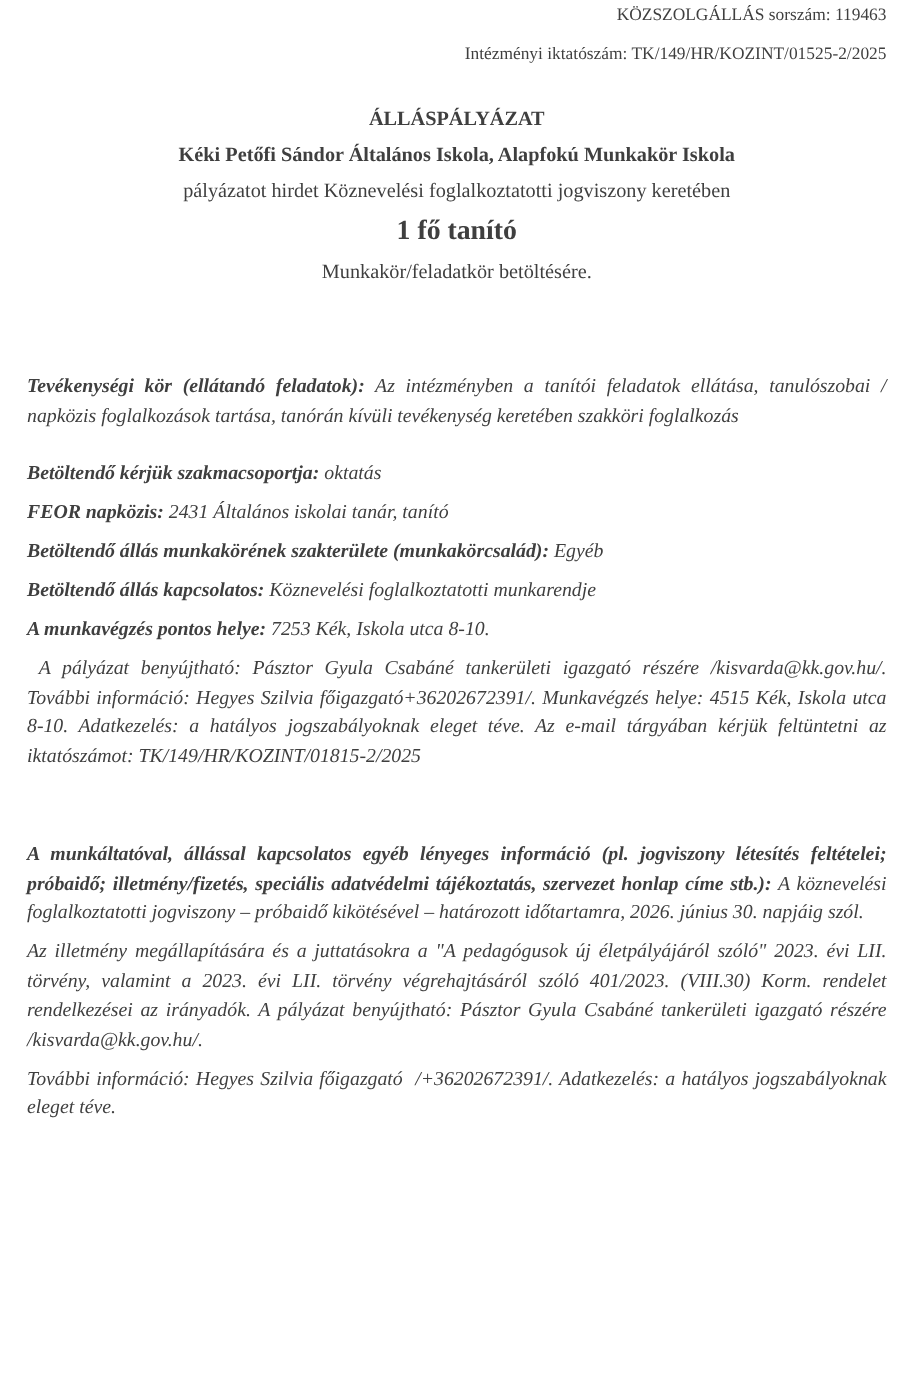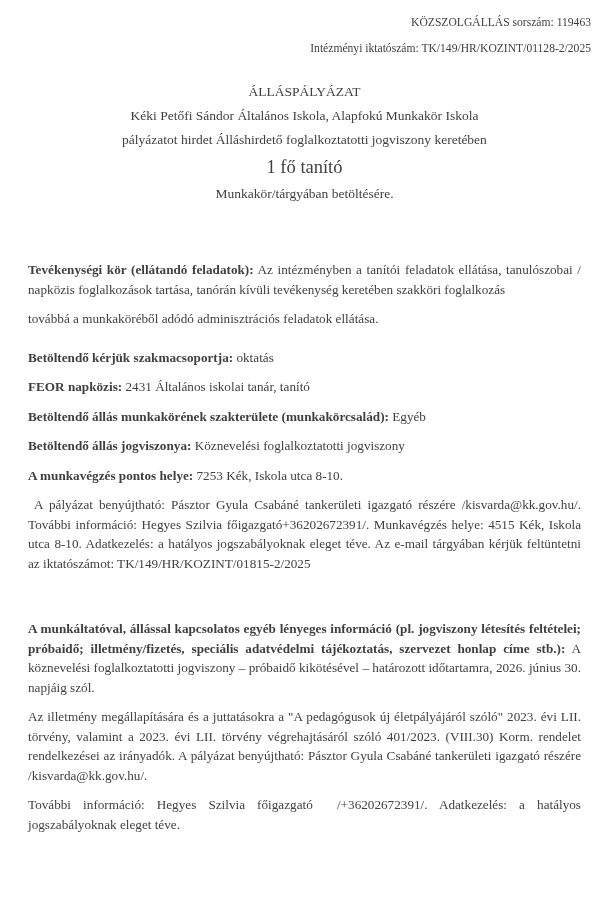--- a/index.html
+++ b/index.html
@@ -6,63 +6,62 @@
   .page {
     width: 609px;
     min-height: 922px;
     box-sizing: border-box;
     padding: 0 18px 6px 18px;
     background: #ffffff;
     color: #3f3f3f;
     font-family: "Liberation Serif", "DejaVu Serif", serif;
   }
   .meta { text-align: right; font-size: 11.6px; line-height: 14px; }
-  .meta-serial { padding-top: 16px; }
+  .meta-serial { padding-top: 3px; }
   .meta-ref { margin-top: 12px; }
   .doc-header { text-align: center; margin-top: 24px; font-size: 13.5px; }
   .h-line { line-height: 24px; }
-  .bold { font-weight: normal; }
-  .h-position { font-size: 18.5px; line-height: 30px; font-weight: normal; }
-  p { margin: 10px; }
+  .bold { font-weight: bold; }
+  .h-position { font-size: 18.5px; line-height: 30px; font-weight: bold; }
+  p { margin: 0; font-style: italic; }
   .body-text { font-size: 13.2px; line-height: 19.5px; text-align: justify; }
   .p-first { margin-top: 54px; }
   .p-gap { margin-top: 9px; }
   .p-field { margin-top: 6.5px; }
   .p-fields-start { margin-top: 19px; }
   .p-bigskip { margin-top: 46px; }
 </style>
 </head>
 <body>
 
 <div class="page">
 
   <div class="meta">
     <div class="meta-serial">KÖZSZOLGÁLLÁS sorszám: 119463</div>
-    <div class="meta-ref">Intézményi iktatószám: TK/149/HR/KOZINT/01128-2/2025</div>
+    <div class="meta-ref">Intézményi iktatószám: TK/149/HR/KOZINT/01525-2/2025</div>
   </div>
 
   <div class="doc-header">
     <div class="h-line bold">ÁLLÁSPÁLYÁZAT</div>
     <div class="h-line bold">Kéki Petőfi Sándor Általános Iskola, Alapfokú Munkakör Iskola</div>
-    <div class="h-line">pályázatot hirdet Álláshirdető foglalkoztatotti jogviszony keretében</div>
+    <div class="h-line">pályázatot hirdet Köznevelési foglalkoztatotti jogviszony keretében</div>
     <div class="h-position">1 fő tanító</div>
-    <div class="h-line">Munkakör/tárgyában betöltésére.</div>
+    <div class="h-line">Munkakör/feladatkör betöltésére.</div>
   </div>
 
   <p class="body-text p-first"><b>Tevékenységi kör (ellátandó feladatok):</b> <span>Az intézményben a tanítói feladatok ellátása, tanulószobai / napközis foglalkozások tartása, tanórán kívüli tevékenység keretében szakköri foglalkozás</span></p>
 
-  <p class="body-text p-gap">továbbá a munkaköréből adódó adminisztrációs feladatok ellátása.</p>
 
   <p class="body-text p-fields-start"><b>Betöltendő kérjük szakmacsoportja:</b> <span>oktatás</span></p>
 
   <p class="body-text p-field"><b>FEOR napközis:</b> <span>2431 Általános iskolai tanár, tanító</span></p>
 
   <p class="body-text p-field"><b>Betöltendő állás munkakörének szakterülete (munkakörcsalád):</b> <span>Egyéb</span></p>
 
-  <p class="body-text p-field"><b>Betöltendő állás jogviszonya:</b> <span>Köznevelési foglalkoztatotti jogviszony</span></p>
+  <p class="body-text p-field"><b>Betöltendő állás kapcsolatos:</b> <span>Köznevelési foglalkoztatotti munkarendje</span></p>
 
 
 
   <p class="body-text p-field"><b>A munkavégzés pontos helye:</b> <span>7253 Kék, Iskola utca 8-10.</span></p>
 
 
   <p class="body-text p-field">&nbsp;A pályázat benyújtható: Pásztor Gyula Csabáné tankerületi igazgató részére /kisvarda@kk.gov.hu/. További információ: Hegyes Szilvia főigazgató+36202672391/. Munkavégzés helye: 4515 Kék, Iskola utca 8-10. Adatkezelés: a hatályos jogszabályoknak eleget téve. Az e-mail tárgyában kérjük feltüntetni az iktatószámot: TK/149/HR/KOZINT/01815-2/2025</p>
 
   <p class="body-text p-bigskip"><b>A munkáltatóval, állással kapcsolatos egyéb lényeges információ (pl. jogviszony létesítés feltételei; próbaidő; illetmény/fizetés, speciális adatvédelmi tájékoztatás, szervezet honlap címe stb.):</b> <span>A köznevelési foglalkoztatotti jogviszony – próbaidő kikötésével – határozott időtartamra, 2026. június 30. napjáig szól.</span></p>
 

